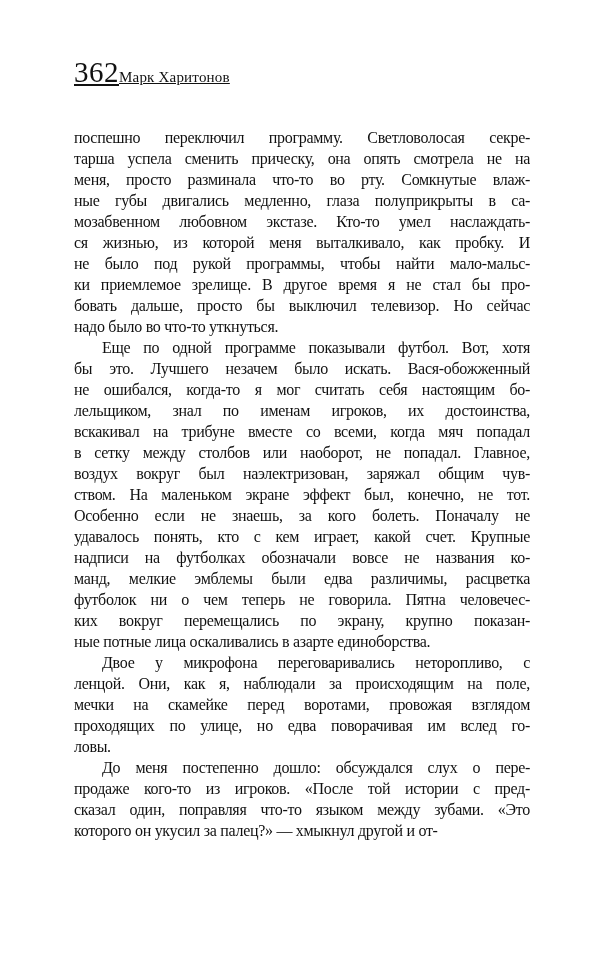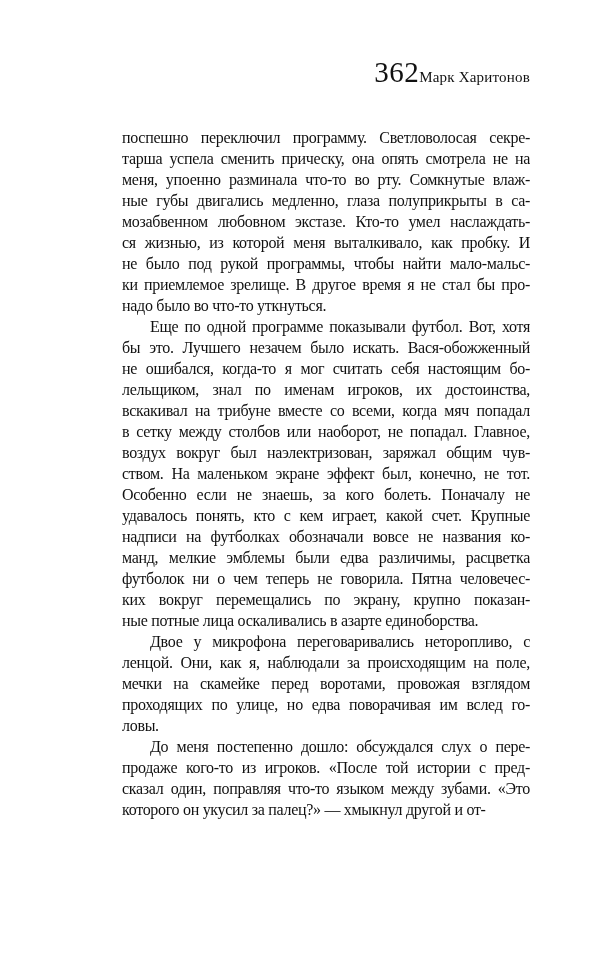--- a/index.html
+++ b/index.html
@@ -16,22 +16,23 @@
   }
   .page {
     box-sizing: border-box;
     width: 600px;
     height: 968px;
     padding: 58px 70px 0 74px;
     background: #ffffff;
   }
   .page-header {
     display: flex;
-    justify-content: flex-end;
+    justify-content: flex-start;
     align-items: baseline;
+    text-decoration: underline;
   }
   .page-number {
     font-size: 29px;
     line-height: 1;
     font-weight: 400;
     letter-spacing: 0.5px;
   }
   .running-head {
     font-size: 15px;
     font-weight: 400;
@@ -46,21 +47,20 @@
     margin: 0;
     padding: 0;
   }
   .line {
     line-height: 21px;
     height: 21px;
     white-space: nowrap;
     text-align: justify;
     text-align-last: justify;
     overflow: hidden;
-    margin-left: 48px;
   }
   .line.last {
     text-align: center;
     text-align-last: left;
   }
   .line.indent {
     text-indent: 28px;
   }
 </style>
 </head>
@@ -69,26 +69,27 @@
 <div class="page">
   <div class="page-header">
     <div class="page-number">362</div>
     <div class="running-head">Марк Харитонов</div>
   </div>
 
   <div class="text-body">
       <div class="para">
         <div class="line">поспешно переключил программу. Светловолосая секре-</div>
         <div class="line">тарша успела сменить прическу, она опять смотрела не на</div>
-        <div class="line">меня, упоенно разминала что-то во рту. Сомкнутые влаж-</div>
+        <div class="line">меня, просто разминала что-то во рту. Сомкнутые влаж-</div>
         <div class="line">ные губы двигались медленно, глаза полуприкрыты в са-</div>
         <div class="line">мозабвенном любовном экстазе. Кто-то умел наслаждать-</div>
         <div class="line">ся жизнью, из которой меня выталкивало, как пробку. И</div>
         <div class="line">не было под рукой программы, чтобы найти мало-мальс-</div>
         <div class="line">ки приемлемое зрелище. В другое время я не стал бы про-</div>
+        <div class="line">бовать дальше, просто бы выключил телевизор. Но сейчас</div>
         <div class="line last">надо было во что-то уткнуться.</div>
       </div>
       <div class="para">
         <div class="line indent">Еще по одной программе показывали футбол. Вот, хотя</div>
         <div class="line">бы это. Лучшего незачем было искать. Вася-обожженный</div>
         <div class="line">не ошибался, когда-то я мог считать себя настоящим бо-</div>
         <div class="line">лельщиком, знал по именам игроков, их достоинства,</div>
         <div class="line">вскакивал на трибуне вместе со всеми, когда мяч попадал</div>
         <div class="line">в сетку между столбов или наоборот, не попадал. Главное,</div>
         <div class="line">воздух вокруг был наэлектризован, заряжал общим чув-</div>

